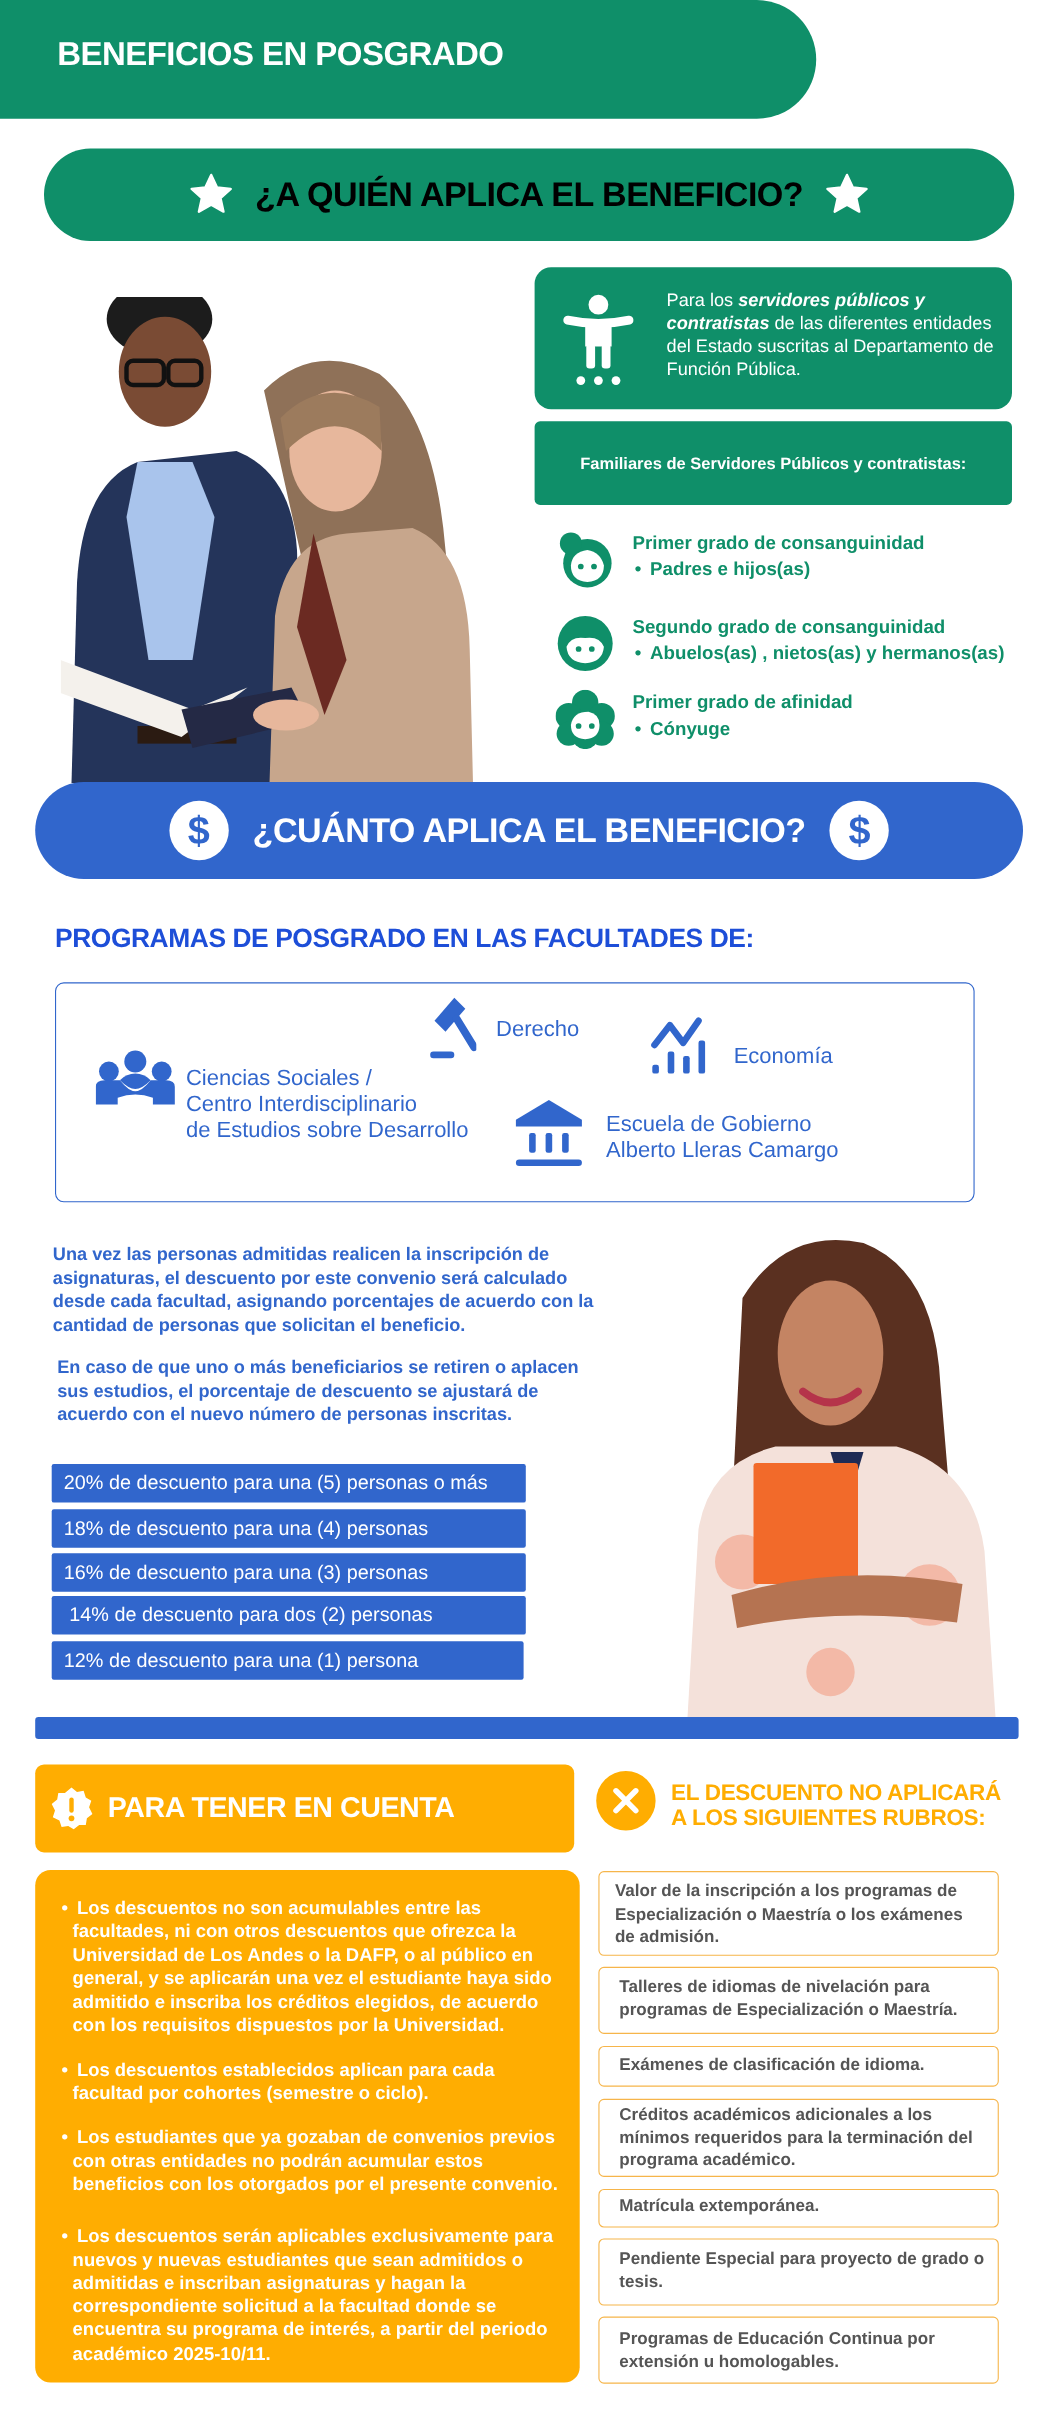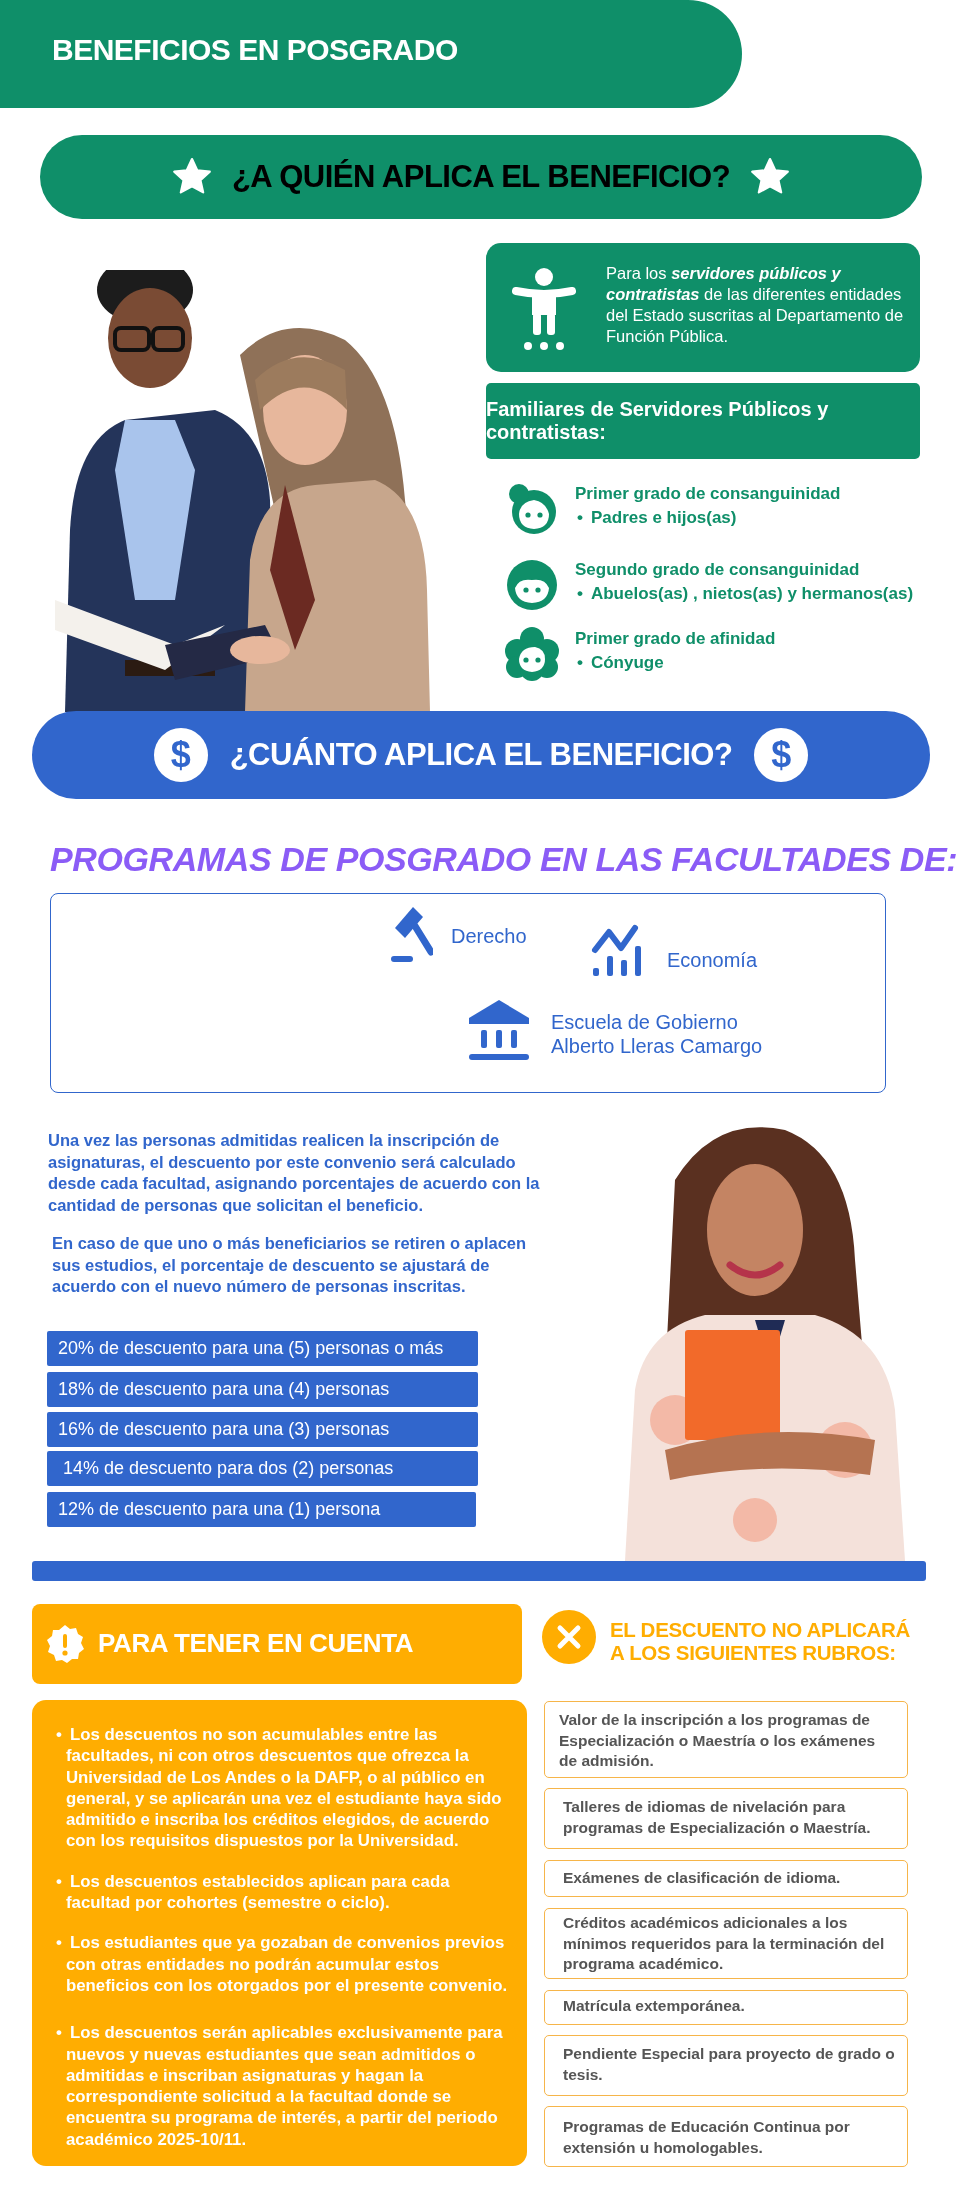--- a/index.html
+++ b/index.html
@@ -16,34 +16,34 @@
   .star { width: 44px; height: 44px; }
 
   
   .photo1 { left: 55px; top: 270px; width: 385px; height: 442px; overflow: hidden; }
 
   .who-box { left: 486px; top: 243px; width: 434px; height: 129px; background: #0f8f69; border-radius: 15px; }
   .who-box .ic { position: absolute; left: 26px; top: 24px; width: 64px; height: 84px; }
   .who-box .txt { position: absolute; left: 120px; top: 20px; width: 300px; color: #fff; font-size: 16.5px; line-height: 21px; }
   .who-box .txt b { font-style: italic; }
 
-  .fam-box { left: 486px; top: 383px; width: 434px; height: 76px; background: #0f8f69; border-radius: 5px; display: flex; align-items: center; justify-content: center; color: #fff; font-size: 20px; font-weight: bold; }
+  .fam-box { left: 486px; top: 383px; width: 434px; height: 76px; background: #0f8f69; border-radius: 5px; display: flex; align-items: center; justify-content: center; color: #fff; font-size: 15px; font-weight: bold; }
 
   .rel { left: 505px; width: 440px; height: 60px; }
   .rel .face { position: absolute; left: 0; top: 0; width: 54px; height: 54px; }
   .rel .h { position: absolute; left: 70px; top: 2px; color: #0f8f69; font-weight: bold; font-size: 17px; }
   .rel .s { position: absolute; left: 72px; top: 26px; color: #0f8f69; font-weight: bold; font-size: 17px; }
   .rel .s::before { content: "\2022"; margin-right: 8px; }
 
   
   .blue-band { left: 32px; top: 711px; width: 898px; height: 88px; background: #3166cc; border-radius: 44px; display: flex; align-items: center; justify-content: center; gap: 22px; }
   .blue-band .t { color: #fff; font-weight: bold; font-size: 31px; letter-spacing: -0.5px; }
   .dollar { width: 54px; height: 54px; border-radius: 50%; background: #fff; color: #3166cc; font-weight: bold; font-size: 36px; display: flex; align-items: center; justify-content: center; }
 
-  .prog-title { left: 50px; top: 840px; color: #8b5cf6; font-weight: bold; font-size: 34px; letter-spacing: -0.4px; font-style: italic; }
+  .prog-title { left: 50px; top: 840px; color: #1d4ed8; font-weight: bold; font-size: 24px; letter-spacing: -0.4px; }
 
   .fac-box { left: 50px; top: 893px; width: 836px; height: 200px; border: 1.5px solid #3166cc; border-radius: 8px; }
   .fac { position: absolute; color: #3166cc; font-size: 20px; line-height: 24px; }
   .fac svg { position: absolute; }
 
   .para { color: #3166cc; font-weight: bold; font-size: 16.5px; line-height: 21.5px; }
   .p1 { left: 48px; top: 1130px; width: 500px; }
   .p2 { left: 52px; top: 1233px; width: 500px; }
 
   .disc { left: 47px; width: 431px; height: 35px; background: #3166cc; border-radius: 2px; color: #fff; font-size: 18px; display: flex; align-items: center; padding-left: 11px; }
@@ -165,20 +165,34 @@
 
 <div class="abs blue-band">
   <div class="dollar">$</div>
   <span class="t">¿CUÁNTO APLICA EL BENEFICIO?</span>
   <div class="dollar">$</div>
 </div>
 
 <div class="abs prog-title">PROGRAMAS DE POSGRADO EN LAS FACULTADES DE:</div>
 
 <div class="abs fac-box">
+  <div class="fac" style="left:36px; top:60px; width:360px; height:90px;">
+    <svg style="left:0; top:0;" width="72" height="56" viewBox="0 0 72 56">
+      <circle cx="36" cy="11" r="10" fill="#3166cc"></circle>
+        <circle cx="12" cy="20" r="9" fill="#3166cc"></circle>
+        <circle cx="60" cy="20" r="9" fill="#3166cc"></circle>
+      <path d="M0 34 Q0 28 8 28 L22 28 Q30 38 36 38 Q42 38 50 28 L64 28 Q72 28 72 34 L72 50 L52 50 L52 44 Q36 38 20 44 L20 50 L0 50 Z" fill="#3166cc"></path>
+      <path d="M22 28 Q28 22 36 22 Q44 22 50 28 Q42 36 36 36 Q30 36 22 28Z" fill="#3166cc"></path>
+    </svg>
+    <div style="position:absolute; left:82px; top:14px; width:300px;">
+      <div>Ciencias Sociales /</div>
+      <div>Centro Interdisciplinario</div>
+      <div>de Estudios sobre Desarrollo</div>
+    </div>
+  </div>
 
   <div class="fac" style="left:540px; top:30px; width:220px; height:60px;">
     <svg style="left:0; top:0;" width="58" height="54" viewBox="0 0 58 54">
       <path d="M4 26 L18 8 L30 24 L44 4" stroke="#3166cc" stroke-width="6" fill="none" stroke-linecap="round" stroke-linejoin="round"></path>
       <rect x="2" y="44" width="6" height="8" rx="2" fill="#3166cc"></rect>
       <rect x="16" y="32" width="6" height="20" rx="2" fill="#3166cc"></rect>
       <rect x="30" y="36" width="6" height="16" rx="2" fill="#3166cc"></rect>
       <rect x="44" y="22" width="6" height="30" rx="2" fill="#3166cc"></rect>
     </svg>
     <span style="position:absolute; left:76px; top:24px;">Economía</span>

